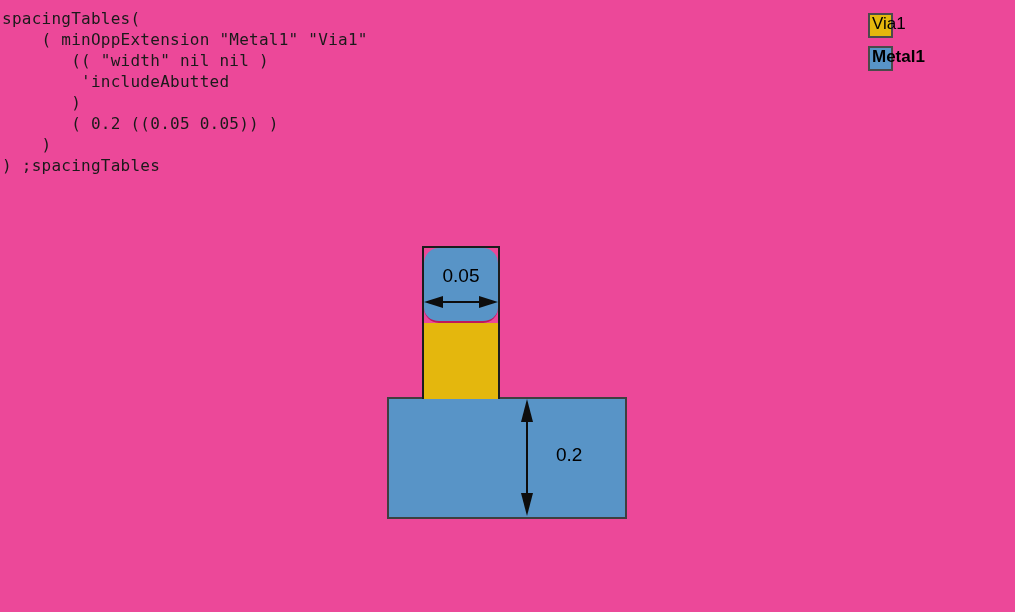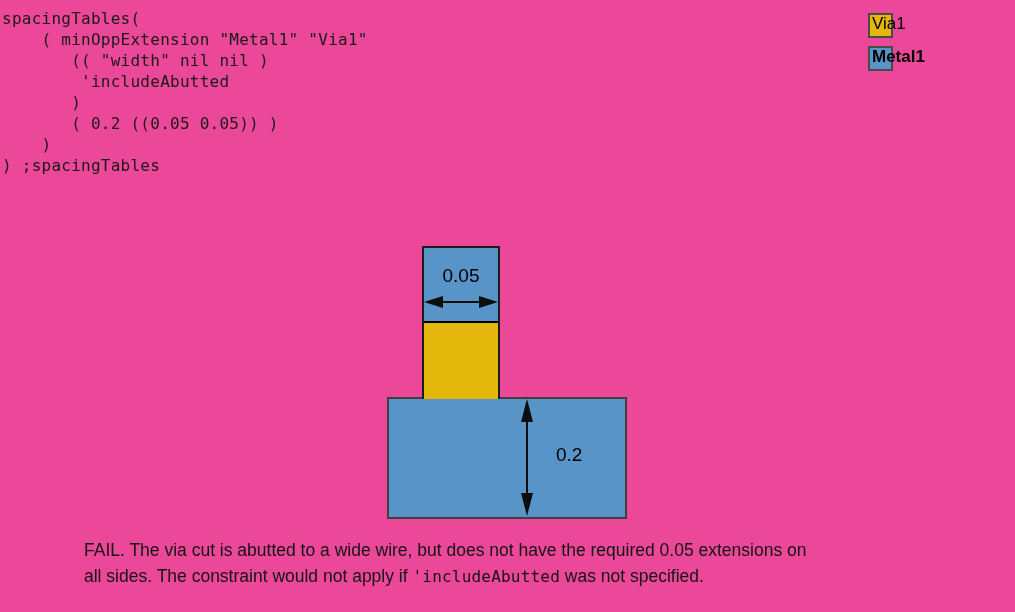--- a/index.html
+++ b/index.html
@@ -24,21 +24,21 @@
   
   .wide-wire{
     position:absolute;left:387px;top:397px;width:240px;height:122px;
     border:2px solid #3f3f3f;box-sizing:border-box;
   }
   .column{
     position:absolute;left:422px;top:246px;width:78px;height:153px;
     border:2px solid #1c1c1c;border-bottom:none;box-sizing:border-box;
     display:flex;flex-direction:column;z-index:2;
   }
-  .col-top{height:73px;position:relative;border-bottom:2px solid #000000;}
+  .col-top{height:73px;position:relative;border-bottom:2px solid #be185d;border-radius:15px;}
   .col-via{flex:1;}
   .dim-w{
     position:absolute;left:0;top:17px;width:100%;text-align:center;
     font-size:19px;color:#000;
   }
   .h-arrow{position:absolute;left:0;top:47px;width:74px;height:14px;display:block;}
   .v-arrow{position:absolute;left:519px;top:399px;width:16px;height:117px;z-index:3;}
   .dim-h{
     position:absolute;left:538px;top:444px;font-size:19px;color:#000;z-index:3;margin-left:18px;
   }
@@ -89,18 +89,14 @@
     <div class="col-via" style="background-color: rgb(228, 183, 13);"></div>
   </div>
 
   <svg class="v-arrow" viewBox="0 0 16 117">
     <line class="arrow-ink" x1="8" y1="20" x2="8" y2="97"></line>
     <polygon class="arrow-head" points="8,0 2,23 14,23"></polygon>
     <polygon class="arrow-head" points="8,117 2,94 14,94"></polygon>
   </svg>
   <div class="dim-h">0.2</div>
 
-  <div class="caption">
-    <div>FAIL. The via cut is abutted to a wide wire, but does not have the required 0.05 extensions on</div>
-    <div><span>all sides. The constraint would not apply if </span><span class="mono">'includeAbutted</span><span> was not specified.</span></div>
-  </div>
 
 </div>
 
 </body></html>

